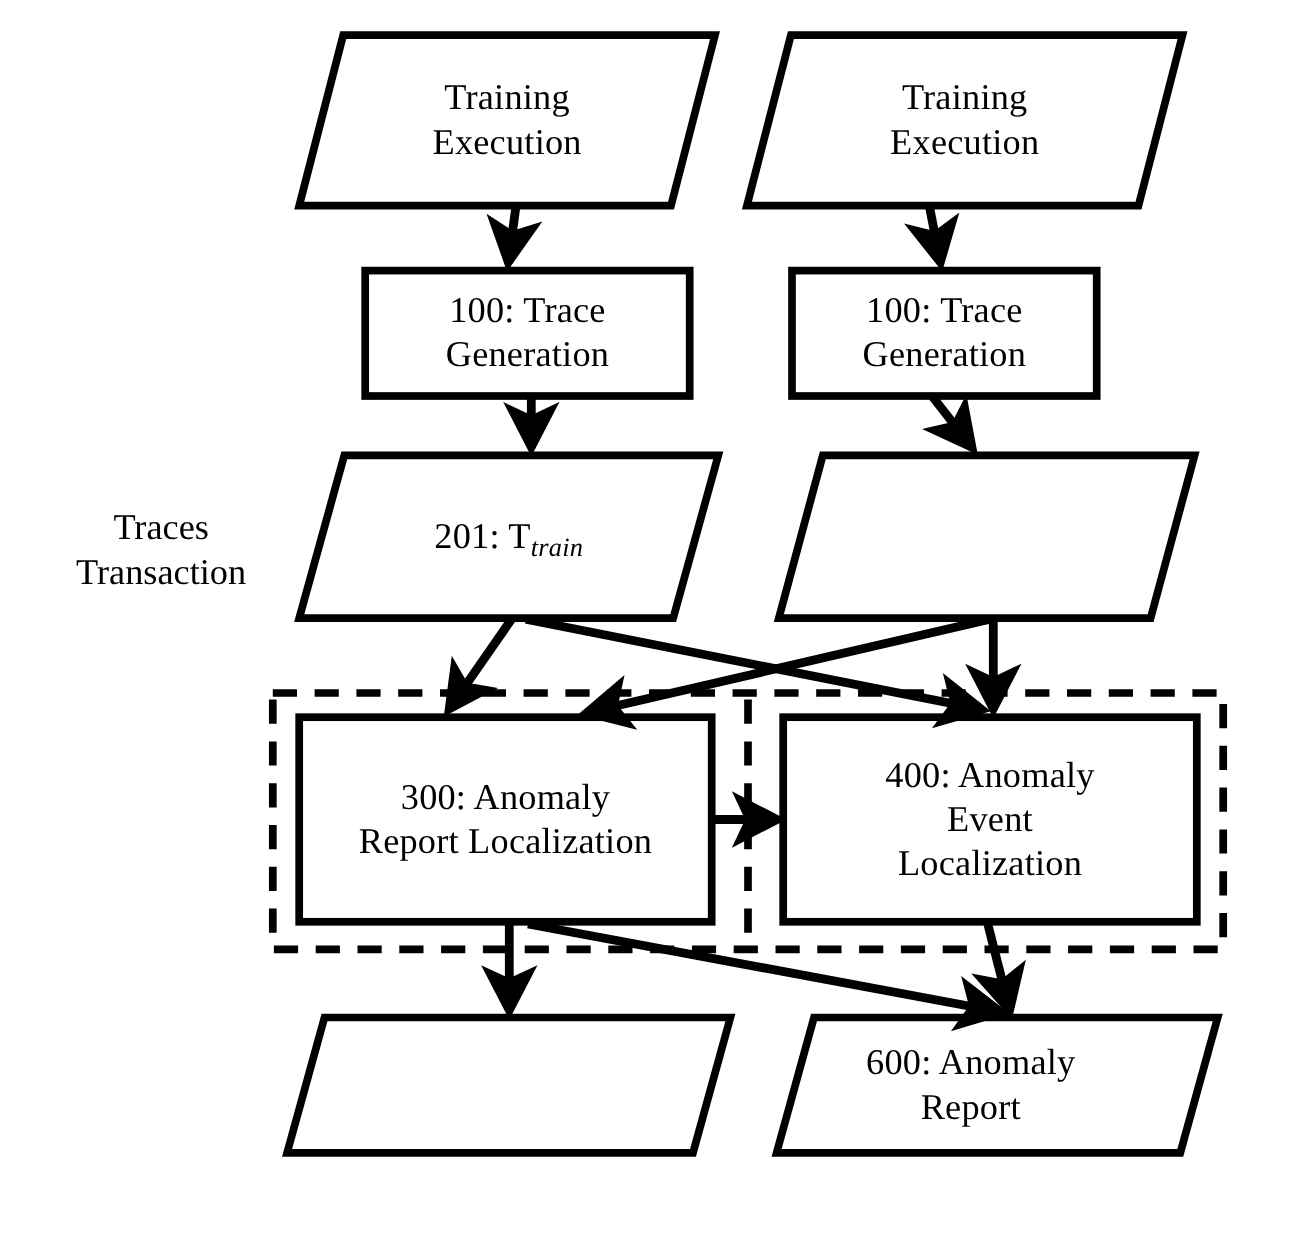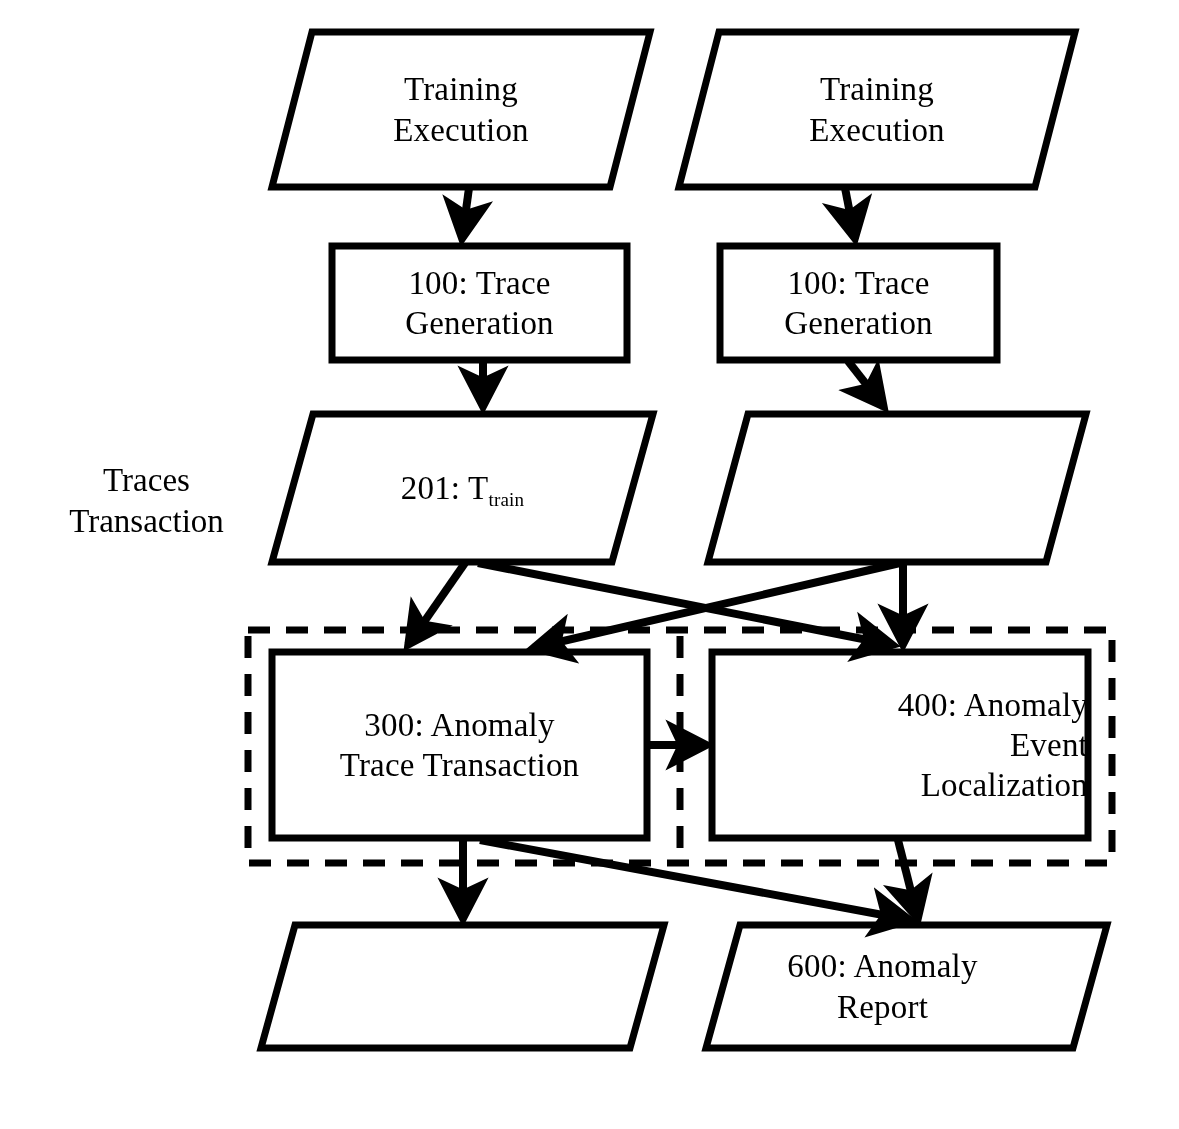--- a/index.html
+++ b/index.html
@@ -34,24 +34,25 @@
     line-height: 1.22;
     letter-spacing: 0.2px;
     pointer-events: none;
     white-space: pre-line;
   }
   .node-text .ln { display: block; }
   .sublabel {
     font-size: 33px;
   }
   .sublabel sub {
-    font-size: 19px;
+    font-size: 24px;
     vertical-align: baseline;
     position: relative;
     top: 7px;
+    font-style: italic;
   }
   .side-label {
     position: absolute;
     text-align: center;
     color: #000000;
     font-size: 33px;
     line-height: 1.25;
   }
 </style>
 </head>
@@ -139,24 +140,24 @@
     <span class="ln">Generation</span>
   </div>
 
   <div class="node-text" style="left:272px; top:414px; width:381px; height:148px;">
     <span class="sublabel"><span>201: T</span><sub>train</sub></span>
   </div>
 
 
   <div class="node-text" style="left:272px; top:652px; width:375px; height:186px;align-items:center;">
     <span class="ln">300: Anomaly</span>
-    <span class="ln">Trace Transaction</span>
+    <span class="ln">Report Localization</span>
   </div>
 
-  <div class="node-text" style="left:712px; top:652px; width:376px; height:186px;align-items:flex-end;">
+  <div class="node-text" style="left:712px; top:652px; width:376px; height:186px;">
     <span class="ln">400: Anomaly</span>
     <span class="ln">Event</span>
     <span class="ln">Localization</span>
   </div>
 
 
   <div class="node-text" style="left:682px; top:925px; width:401px; height:123px;text-align:center;">
     <span class="ln">600: Anomaly</span>
     <span class="ln">Report</span>
   </div>

